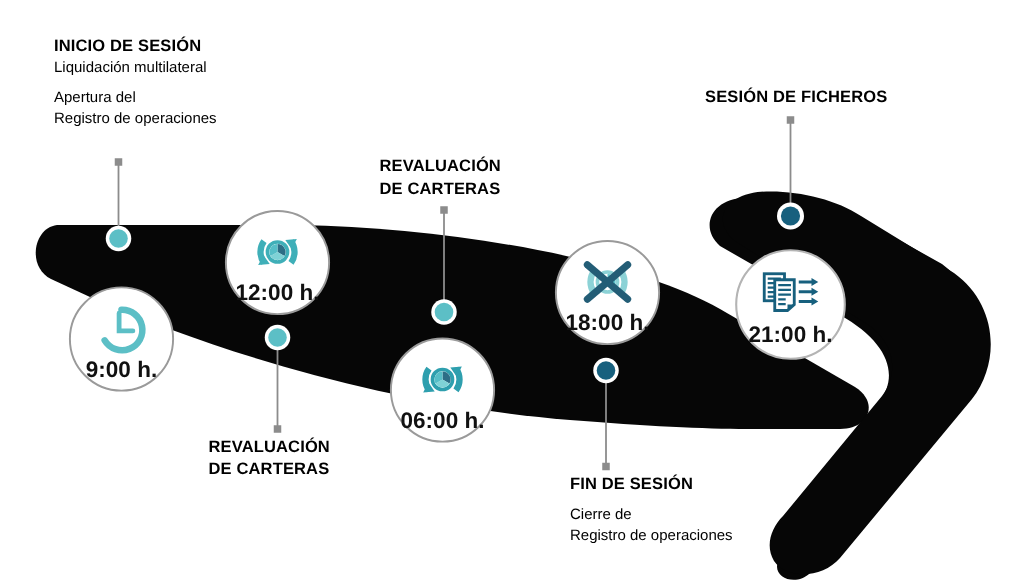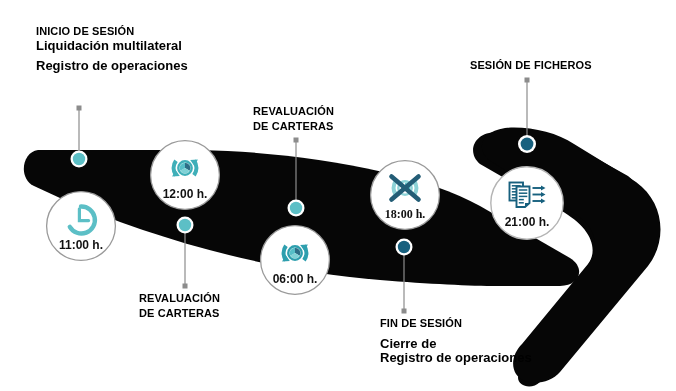--- a/index.html
+++ b/index.html
@@ -3,25 +3,25 @@
 <meta charset="utf-8">
 <style>
   html,body{margin:0;padding:0;background:#ffffff;}
   body{width:676px;height:391px;position:relative;overflow:hidden;
        font-family:"Liberation Sans",sans-serif;color:#000;}
   #stage{position:absolute;left:0;top:0;width:576px;height:391px;border-radius:16px;}
   svg.layer{position:absolute;left:0;top:0;width:676px;height:391px;}
   .lbl{position:absolute;}
   .lbl .hd{font-weight:bold;font-size:11px;letter-spacing:.1px;line-height:15px;
            white-space:nowrap;}
-  .lbl .sub{font-weight:bold;font-size:13px;line-height:14px;white-space:nowrap;}
+  .lbl .sub{font-weight:normal;font-size:10px;line-height:14px;white-space:nowrap;}
   .lbl .gap{height:6px;}
   .node{position:absolute;}
   .node .time{position:absolute;left:0;right:0;text-align:center;
-              font-weight:bold;font-size:12px;color:#111;}
+              font-weight:bold;font-size:15px;color:#111;}
 </style>
 </head>
 <body>
 
 <div id="stage">
 
   <svg class="layer" viewBox="0 0 676 391">
     <g>
       <path fill="#060606" d="
         M 38,150
@@ -98,20 +98,21 @@
     <g>
       <circle cx="527" cy="144" r="9" fill="#ffffff"></circle>
       <circle cx="527" cy="144" r="6.4" fill="#17607E"></circle>
     </g>
   </svg>
 
   <div class="lbl" style="left:36px;top:24px;">
     <div class="hd">INICIO DE SESIÓN</div>
     <div class="sub">Liquidación  multilateral</div>
     <div class="gap"></div>
+    <div class="sub">Apertura del</div>
     <div class="sub">Registro de operaciones</div>
   </div>
 
   <div class="lbl" style="left:253px;top:104px;">
     <div class="hd">REVALUACIÓN</div>
     <div class="hd">DE CARTERAS</div>
   </div>
 
   <div class="lbl" style="left:470px;top:58px;">
     <div class="hd">SESIÓN DE FICHEROS</div>
@@ -130,21 +131,21 @@
   </div>
 
   <div class="node" style="left:45px;top:190px;width:72px;height:72px;">
     <svg viewBox="0 0 72 72" style="position:absolute;left:0;top:0;width:72px;height:72px;">
       <circle cx="36" cy="36" r="34.4" fill="#ffffff" stroke="#9a9a9a" stroke-width="1.3"></circle>
       <g transform="translate(36,30)">
         <path d="M 0,-13.5 A 13.5,13.5 0 1 1 -11.2,6.9" fill="none" stroke="#5CBFC6" stroke-width="4.4" stroke-linecap="round"></path>
         <path d="M -1.6,-11.2 L -1.6,0.6 L 7.6,0.6" fill="none" stroke="#5CBFC6" stroke-width="3.2" stroke-linecap="round"></path>
       </g>
     </svg>
-    <div class="time" style="top:48px;">11:00 h.</div>
+    <div class="time" style="top:48px;">9:00 h.</div>
   </div>
 
   <div class="node" style="left:149px;top:139px;width:72px;height:72px;">
     <svg viewBox="0 0 72 72" style="position:absolute;left:0;top:0;width:72px;height:72px;">
       <circle cx="36" cy="36" r="34.4" fill="#ffffff" stroke="#9a9a9a" stroke-width="1.3"></circle>
       <g transform="translate(36,29)">
         <path d="M 9.0,-7.2 A 12.2,12.2 0 0 1 9.0,7.2" fill="none" stroke="#3FAFB8" stroke-width="4.2"></path>
         <path d="M 12.9,-8.6 L 5.2,-8.0 L 9.4,-2.0 Z" fill="#3FAFB8"></path>
         <path d="M -9.0,7.2 A 12.2,12.2 0 0 1 -9.0,-7.2" fill="none" stroke="#3FAFB8" stroke-width="4.2"></path>
         <path d="M -12.9,8.6 L -5.2,8.0 L -9.4,2.0 Z" fill="#3FAFB8"></path>
@@ -181,21 +182,21 @@
         <path d="M 9.0,-7.2 A 12.2,12.2 0 0 1 9.0,7.2" fill="none" stroke="#8CD2D6" stroke-width="4.2"></path>
         <path d="M 12.9,-8.6 L 5.2,-8.0 L 9.4,-2.0 Z" fill="#8CD2D6"></path>
         <path d="M -9.0,7.2 A 12.2,12.2 0 0 1 -9.0,-7.2" fill="none" stroke="#8CD2D6" stroke-width="4.2"></path>
         <path d="M -12.9,8.6 L -5.2,8.0 L -9.4,2.0 Z" fill="#8CD2D6"></path>
         <circle cx="0" cy="0" r="6.7" fill="none" stroke="#8CD2D6" stroke-width="2.4"></circle>
         <path d="M 0,0 L 0,-5.3 A 5.3,5.3 0 0 1 4.6,2.7 Z" fill="#5FC3CB"></path>
         <path d="M -13.5,-11.5 L 13.5,11.5" stroke="#235D76" stroke-width="4.6" stroke-linecap="round"></path>
         <path d="M 13.5,-11.5 L -13.5,11.5" stroke="#235D76" stroke-width="4.6" stroke-linecap="round"></path>
       </g>
     </svg>
-    <div class="time" style="top:48px;font-family:Liberation Serif, serif;">18:00 h.</div>
+    <div class="time" style="top:48px;">18:00 h.</div>
   </div>
 
   <div class="node" style="left:489px;top:165px;width:76px;height:76px;text-decoration:underline;">
     <svg viewBox="0 0 76 76" style="position:absolute;left:0;top:0;width:76px;height:76px;">
       <circle cx="38" cy="38" r="36.2" fill="#ffffff" stroke="#b4b4b4" stroke-width="1.4"></circle>
       <g transform="translate(38,30)">
 
         <rect x="-17.5" y="-12.5" width="13.5" height="18" fill="#ffffff" stroke="#17607E" stroke-width="1.9"></rect>
         <g stroke="#17607E" stroke-width="1.5">
           <line x1="-15.2" y1="-9.2" x2="-6.4" y2="-9.2"></line>

